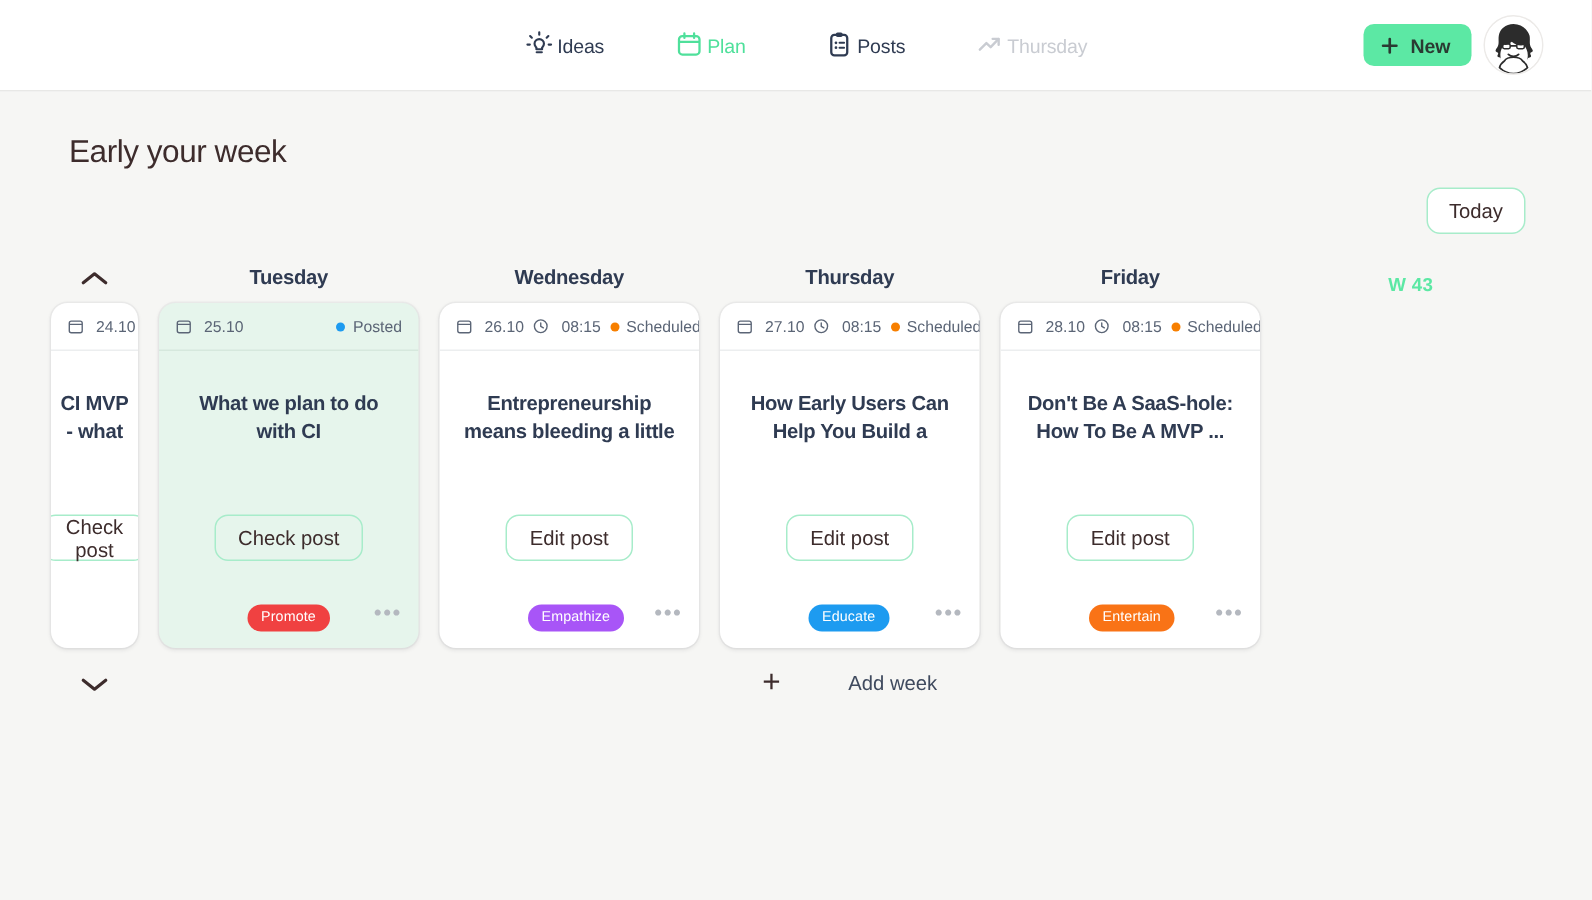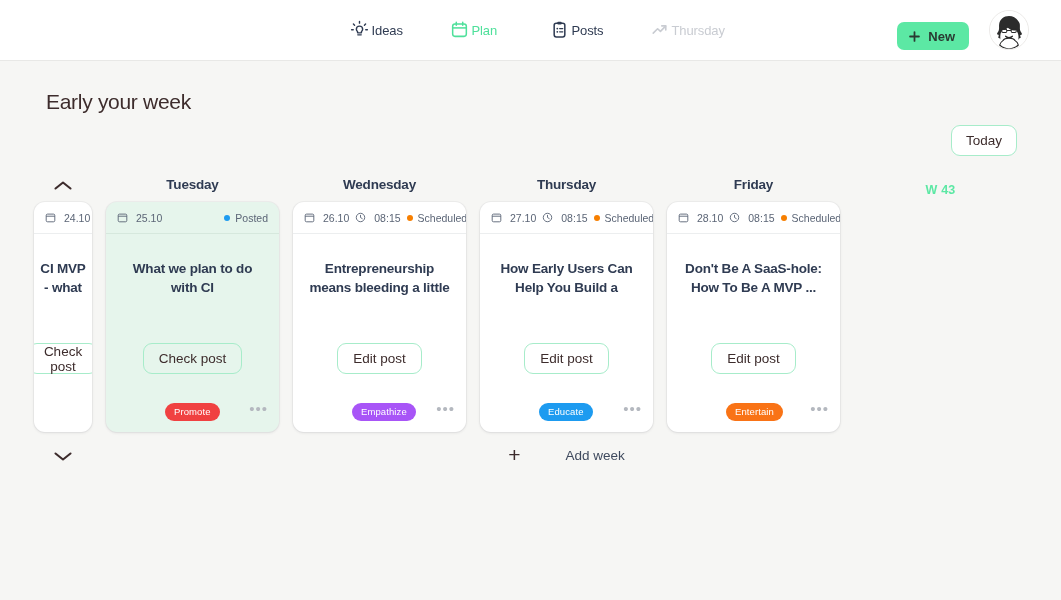--- a/index.html
+++ b/index.html
@@ -57,22 +57,22 @@
     color: #2f3b52;
     letter-spacing: -0.1px;
   }
   .navitem.active .nlabel { color: #4fe09b; }
   .navitem.disabled .nlabel { color: #c9ccd2; }
 
   .topright {
     position: absolute;
     right: 32px;
     display: flex;
-    align-items: flex-end;
-    gap: 20px;
+    align-items: center;
+    gap: 8px;
   }
   .newbtn {
     background: #5ce8a4;
     color: #2a3a32;
     border: none;
     border-radius: 7px;
     height: 28px;
     padding: 0 14px 0 11px;
     font-size: 13px;
     font-weight: bold;

